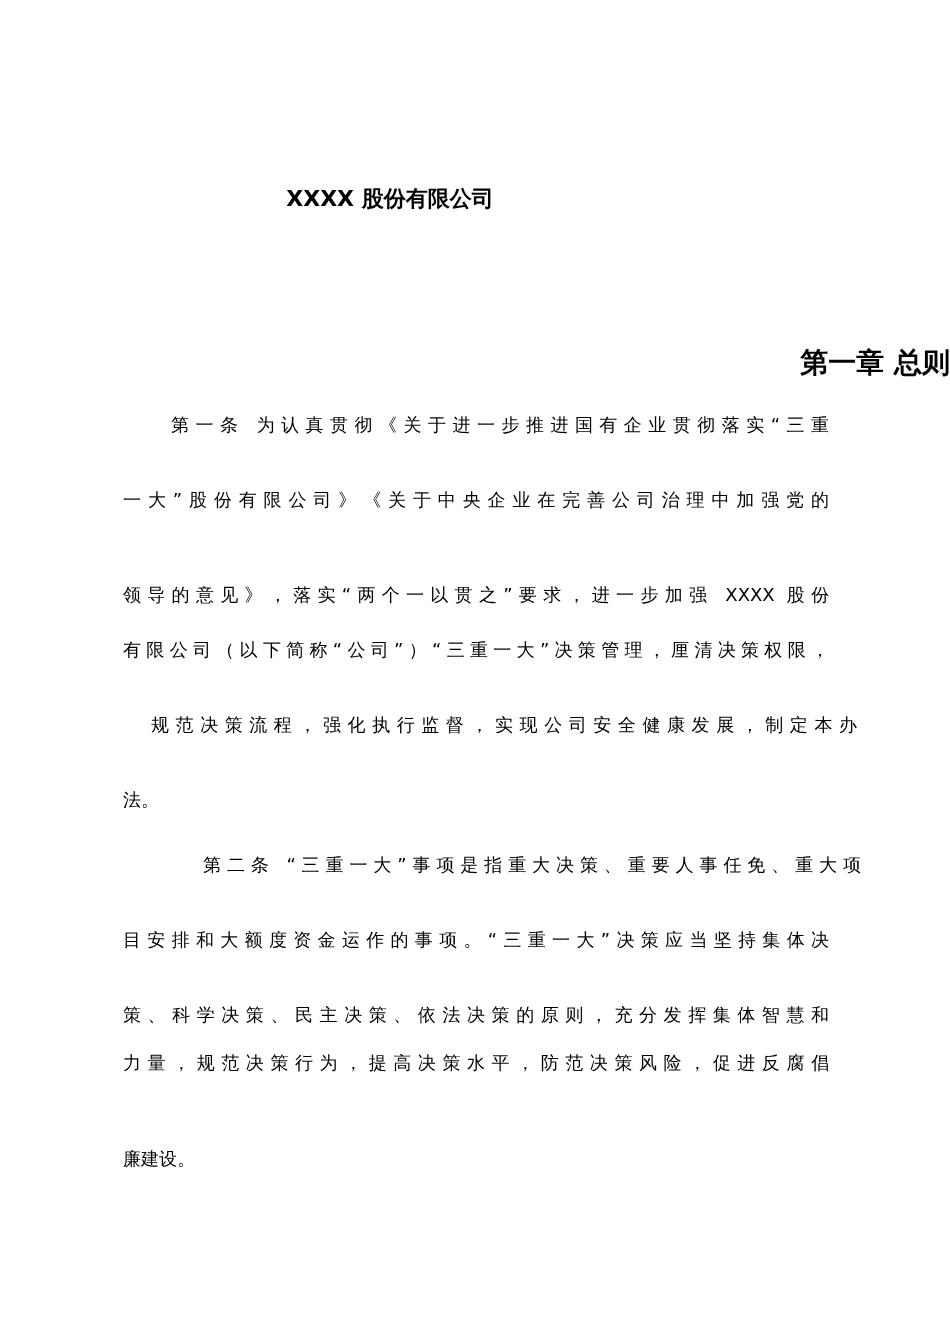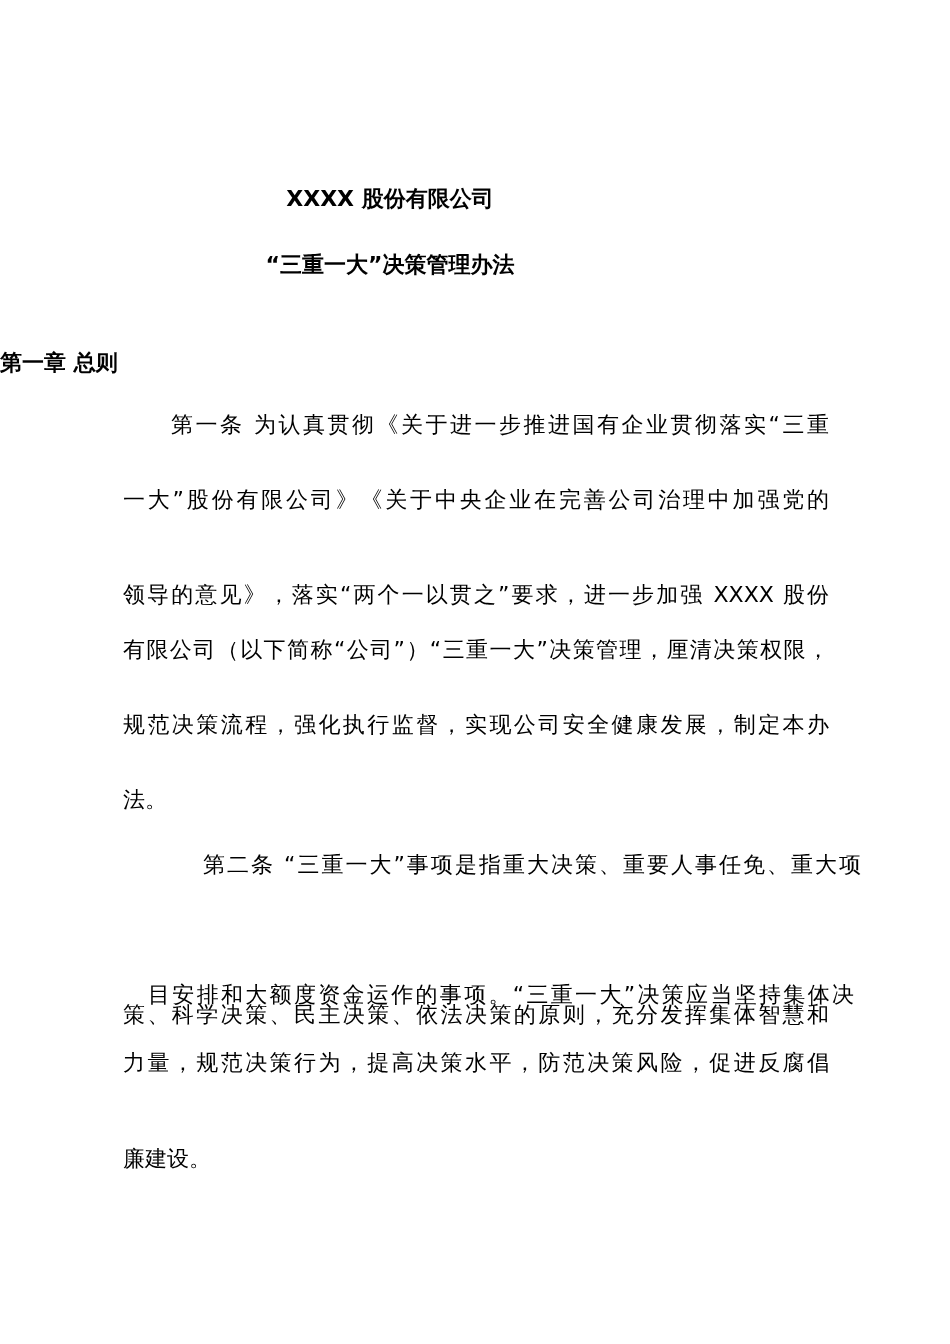--- a/index.html
+++ b/index.html
@@ -33,56 +33,55 @@
       line-height: 30px;
       white-space: nowrap;
     }
     .title-1 { top: 184px; }
     .title-2 { top: 250px; }
     .chapter {
       position: absolute;
       left: 0;
       width: 950px;
       top: 348px;
-      text-align: left;
+      text-align: right;
       font-weight: bold;
-      font-size: 22px;
+      font-size: 28px;
       line-height: 30px;
       white-space: nowrap;
     }
     .line {
       position: absolute;
       left: 123px;
       width: 706px;
-      font-size: 22px;
+      font-size: 18px;
       line-height: 30px;
       white-space: nowrap;
       text-align: justify;
       text-align-last: justify;
     }
     .line.indent { left: 171px; width: 658px; }
     .line.last { text-align-last: left; }
   </style>
 </head>
 <body>
 
 <div class="page">
   <div class="title title-1">XXXX 股份有限公司</div>
-  <div class="title title-2">“三重一大”决策管理办法</div>
   <div class="chapter">第一章  总则</div>
 
   <div>
     <div class="line indent" style="top:410px;">第一条 为认真贯彻《关于进一步推进国有企业贯彻落实“三重</div>
     <div class="line" style="top:485px;">一大”股份有限公司》《关于中央企业在完善公司治理中加强党的</div>
     <div class="line" style="top:560px;margin-top:20px;">领导的意见》，落实“两个一以贯之”要求，进一步加强 XXXX 股份</div>
     <div class="line" style="top:635px;">有限公司（以下简称“公司”）“三重一大”决策管理，厘清决策权限，</div>
-    <div class="line" style="top:710px;">规范决策流程，强化执行监督，实现公司安全健康发展，制定本办</div>
+    <div class="line" style="top:710px;margin-left:28px;">规范决策流程，强化执行监督，实现公司安全健康发展，制定本办</div>
     <div class="line last" style="top:785px;">法。</div>
   </div>
 
   <div>
     <div class="line indent" style="top:850px;margin-left:32px;">第二条 “三重一大”事项是指重大决策、重要人事任免、重大项</div>
-    <div class="line" style="top:980px;margin-left:25px;">目安排和大额度资金运作的事项。“三重一大”决策应当坚持集体决</div>
+    <div class="line" style="top:925px;">目安排和大额度资金运作的事项。“三重一大”决策应当坚持集体决</div>
     <div class="line" style="top:1000px;">策、科学决策、民主决策、依法决策的原则，充分发挥集体智慧和</div>
     <div class="line" style="top:1048px;">力量，规范决策行为，提高决策水平，防范决策风险，促进反腐倡</div>
     <div class="line last" style="top:1144px;">廉建设。</div>
   </div>
 </div>
 
 </body></html>

